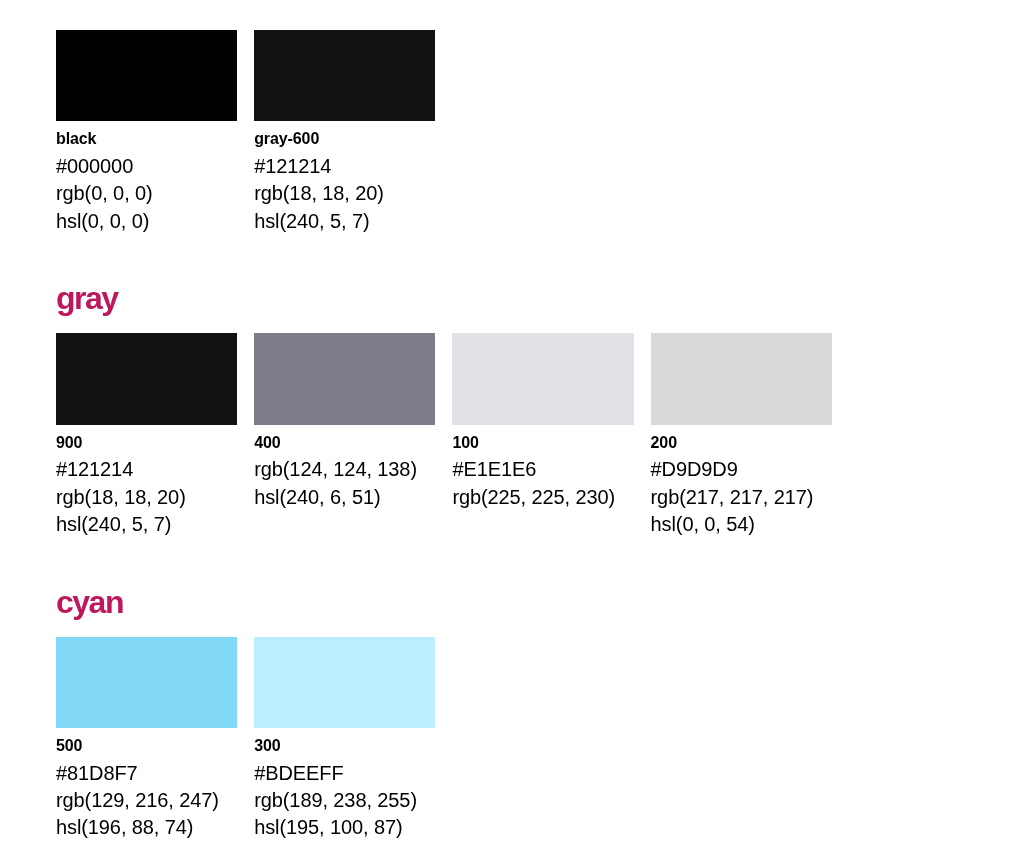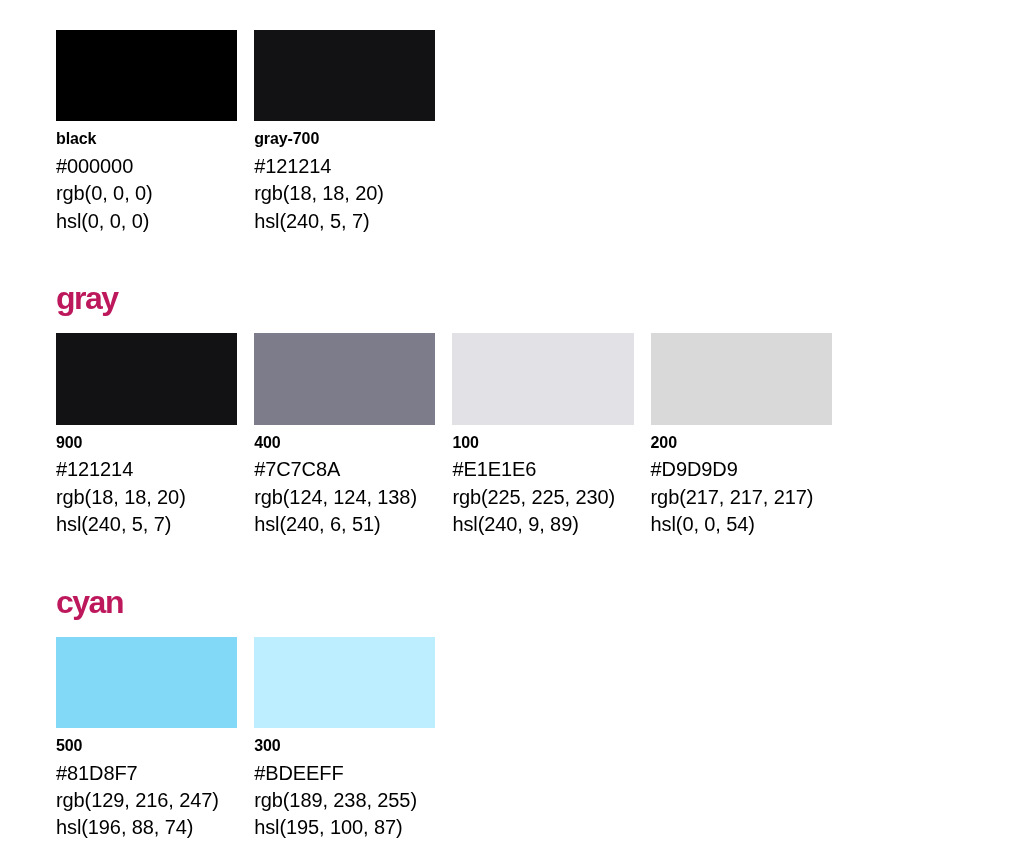--- a/index.html
+++ b/index.html
@@ -82,21 +82,21 @@
       <div class="swatch-cell">
         <div class="swatch-chip" style="background: rgb(0, 0, 0);"></div>
         <div class="swatch-name">black</div>
         <div class="swatch-val">#000000</div>
         <div class="swatch-val">rgb(0, 0, 0)</div>
         <div class="swatch-val">hsl(0, 0, 0)</div>
       </div>
 
       <div class="swatch-cell">
         <div class="swatch-chip" style="background: rgb(18, 18, 20);"></div>
-        <div class="swatch-name">gray-700</div>
+        <div class="swatch-name">gray-600</div>
         <div class="swatch-val">#121214</div>
         <div class="swatch-val">rgb(18, 18, 20)</div>
         <div class="swatch-val">hsl(240, 5, 7)</div>
       </div>
 
     </div>
   </section>
 
   <section class="section">
     <h2 class="section-title">gray</h2>
@@ -107,31 +107,29 @@
         <div class="swatch-name">900</div>
         <div class="swatch-val">#121214</div>
         <div class="swatch-val">rgb(18, 18, 20)</div>
         <div class="swatch-val">hsl(240, 5, 7)</div>
       </div>
 
 
       <div class="swatch-cell">
         <div class="swatch-chip" style="background: rgb(124, 124, 138);"></div>
         <div class="swatch-name">400</div>
-        <div class="swatch-val">#7C7C8A</div>
         <div class="swatch-val">rgb(124, 124, 138)</div>
         <div class="swatch-val">hsl(240, 6, 51)</div>
       </div>
 
       <div class="swatch-cell">
         <div class="swatch-chip" style="background: rgb(225, 225, 230);"></div>
         <div class="swatch-name">100</div>
         <div class="swatch-val">#E1E1E6</div>
         <div class="swatch-val">rgb(225, 225, 230)</div>
-        <div class="swatch-val">hsl(240, 9, 89)</div>
       </div>
 
       <div class="swatch-cell">
         <div class="swatch-chip" style="background: rgb(217, 217, 217);"></div>
         <div class="swatch-name">200</div>
         <div class="swatch-val">#D9D9D9</div>
         <div class="swatch-val">rgb(217, 217, 217)</div>
         <div class="swatch-val">hsl(0, 0, 54)</div>
       </div>
 

